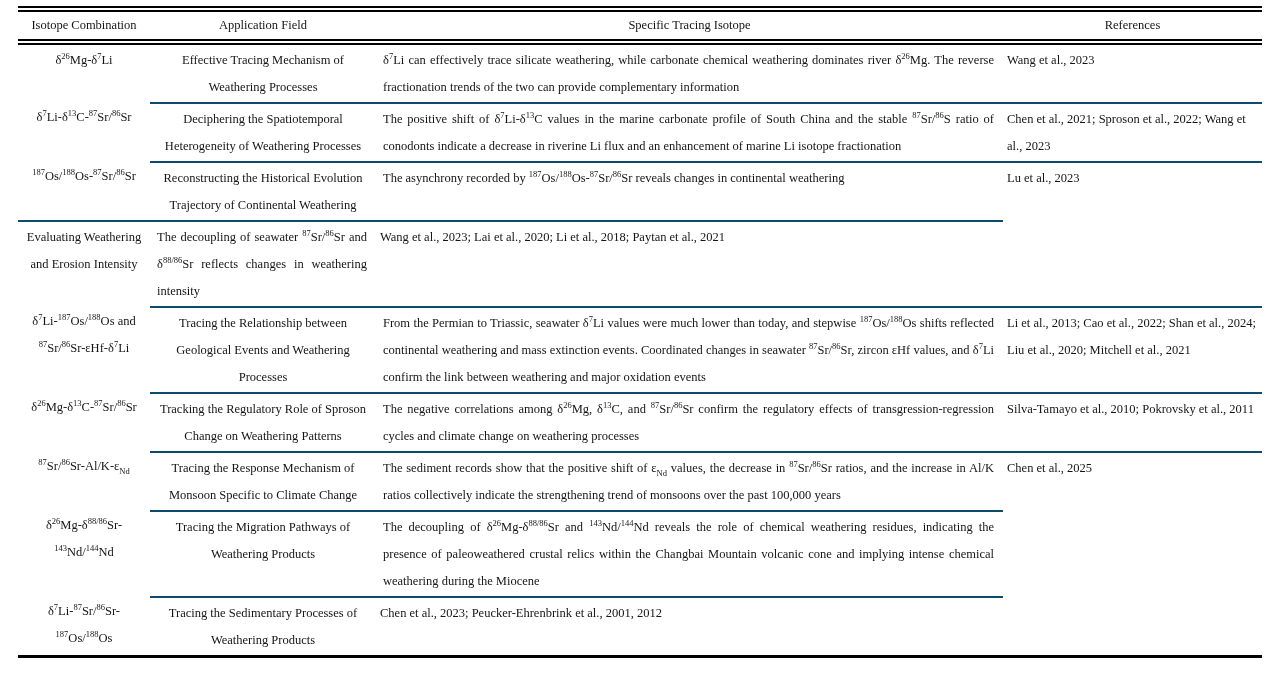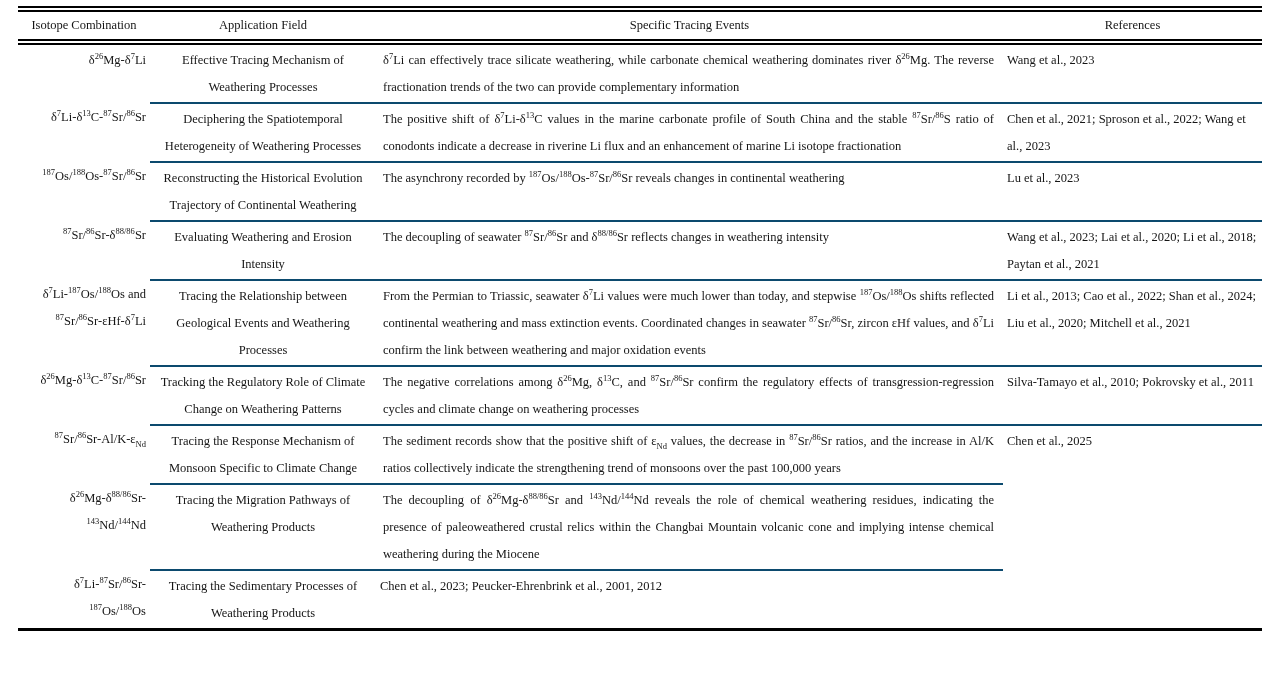--- a/index.html
+++ b/index.html
@@ -34,21 +34,21 @@
     line-height: 27px;
     padding: 2px 4px 1px 4px;
     box-sizing: border-box;
   }
   .th {
     text-align: center;
     line-height: 25px;
     padding: 1px 2px;
     white-space: nowrap;
   }
-  .c-iso  { text-align: right; }
+  .c-iso  { text-align: center; }
   .c-app  { text-align: center; }
   .c-content {
     text-align: justify;
     padding-left: 7px;
     padding-right: 9px;
   }
   .c-refs { text-align: left; }
   .trow.sep .c-app,
   .trow.sep .c-content,
   .trow.sep .c-refs {
@@ -62,21 +62,21 @@
   sub { vertical-align: sub; }
 </style>
 </head>
 <body>
 
 <div class="page">
   <div class="ttable">
     <div class="trow thead">
       <div class="cell th">Isotope Combination</div>
       <div class="cell th">Application Field</div>
-      <div class="cell th">Specific Tracing Events</div>
+      <div class="cell th">Specific Tracing Isotope</div>
       <div class="cell th">References</div>
     </div>
     <div>
         <div class="trow">
           <div class="cell c-iso">δ<sup>26</sup>Mg-δ<sup>7</sup>Li</div>
           <div class="cell c-app">Effective Tracing Mechanism of Weathering Processes</div>
           <div class="cell c-content">δ<sup>7</sup>Li can effectively trace silicate weathering, while carbonate chemical weathering dominates river δ<sup>26</sup>Mg. The reverse fractionation trends of the two can provide complementary information</div>
           <div class="cell c-refs">Wang et al., 2023</div>
         </div>
         <div class="trow sep">
@@ -85,34 +85,33 @@
           <div class="cell c-content">The positive shift of δ<sup>7</sup>Li-δ<sup>13</sup>C values in the marine carbonate profile of South China and the stable <sup>87</sup>Sr/<sup>86</sup>S ratio of conodonts indicate a decrease in riverine Li flux and an enhancement of marine Li isotope fractionation</div>
           <div class="cell c-refs">Chen et al., 2021; Sproson et al., 2022; Wang et al., 2023</div>
         </div>
         <div class="trow sep">
           <div class="cell c-iso"><sup>187</sup>Os/<sup>188</sup>Os-<sup>87</sup>Sr/<sup>86</sup>Sr</div>
           <div class="cell c-app">Reconstructing the Historical Evolution Trajectory of Continental Weathering</div>
           <div class="cell c-content">The asynchrony recorded by <sup>187</sup>Os/<sup>188</sup>Os-<sup>87</sup>Sr/<sup>86</sup>Sr reveals changes in continental weathering</div>
           <div class="cell c-refs">Lu et al., 2023</div>
         </div>
         <div class="trow sep">
-          <div class="cell c-iso"><sup>87</sup>Sr/<sup>86</sup>Sr-δ<sup>88/86</sup>Sr</div>
           <div class="cell c-app">Evaluating Weathering and Erosion Intensity</div>
           <div class="cell c-content">The decoupling of seawater <sup>87</sup>Sr/<sup>86</sup>Sr and δ<sup>88/86</sup>Sr reflects changes in weathering intensity</div>
           <div class="cell c-refs">Wang et al., 2023; Lai et al., 2020; Li et al., 2018; Paytan et al., 2021</div>
         </div>
         <div class="trow sep">
           <div class="cell c-iso">δ<sup>7</sup>Li-<sup>187</sup>Os/<sup>188</sup>Os and <sup>87</sup>Sr/<sup>86</sup>Sr-εHf-δ<sup>7</sup>Li</div>
           <div class="cell c-app">Tracing the Relationship between Geological Events and Weathering Processes</div>
           <div class="cell c-content">From the Permian to Triassic, seawater δ<sup>7</sup>Li values were much lower than today, and stepwise <sup>187</sup>Os/<sup>188</sup>Os shifts reflected continental weathering and mass extinction events. Coordinated changes in seawater <sup>87</sup>Sr/<sup>86</sup>Sr, zircon εHf values, and δ<sup>7</sup>Li confirm the link between weathering and major oxidation events</div>
           <div class="cell c-refs">Li et al., 2013; Cao et al., 2022; Shan et al., 2024; Liu et al., 2020; Mitchell et al., 2021</div>
         </div>
         <div class="trow sep">
           <div class="cell c-iso">δ<sup>26</sup>Mg-δ<sup>13</sup>C-<sup>87</sup>Sr/<sup>86</sup>Sr</div>
-          <div class="cell c-app">Tracking the Regulatory Role of Climate Change on Weathering Patterns</div>
+          <div class="cell c-app">Tracking the Regulatory Role of Sproson Change on Weathering Patterns</div>
           <div class="cell c-content">The negative correlations among δ<sup>26</sup>Mg, δ<sup>13</sup>C, and <sup>87</sup>Sr/<sup>86</sup>Sr confirm the regulatory effects of transgression-regression cycles and climate change on weathering processes</div>
           <div class="cell c-refs">Silva-Tamayo et al., 2010; Pokrovsky et al., 2011</div>
         </div>
         <div class="trow sep">
           <div class="cell c-iso"><sup>87</sup>Sr/<sup>86</sup>Sr-Al/K-ε<sub>Nd</sub></div>
           <div class="cell c-app">Tracing the Response Mechanism of Monsoon Specific to Climate Change</div>
           <div class="cell c-content">The sediment records show that the positive shift of ε<sub>Nd</sub> values, the decrease in <sup>87</sup>Sr/<sup>86</sup>Sr ratios, and the increase in Al/K ratios collectively indicate the strengthening trend of monsoons over the past 100,000 years</div>
           <div class="cell c-refs">Chen et al., 2025</div>
         </div>
         <div class="trow sep">

